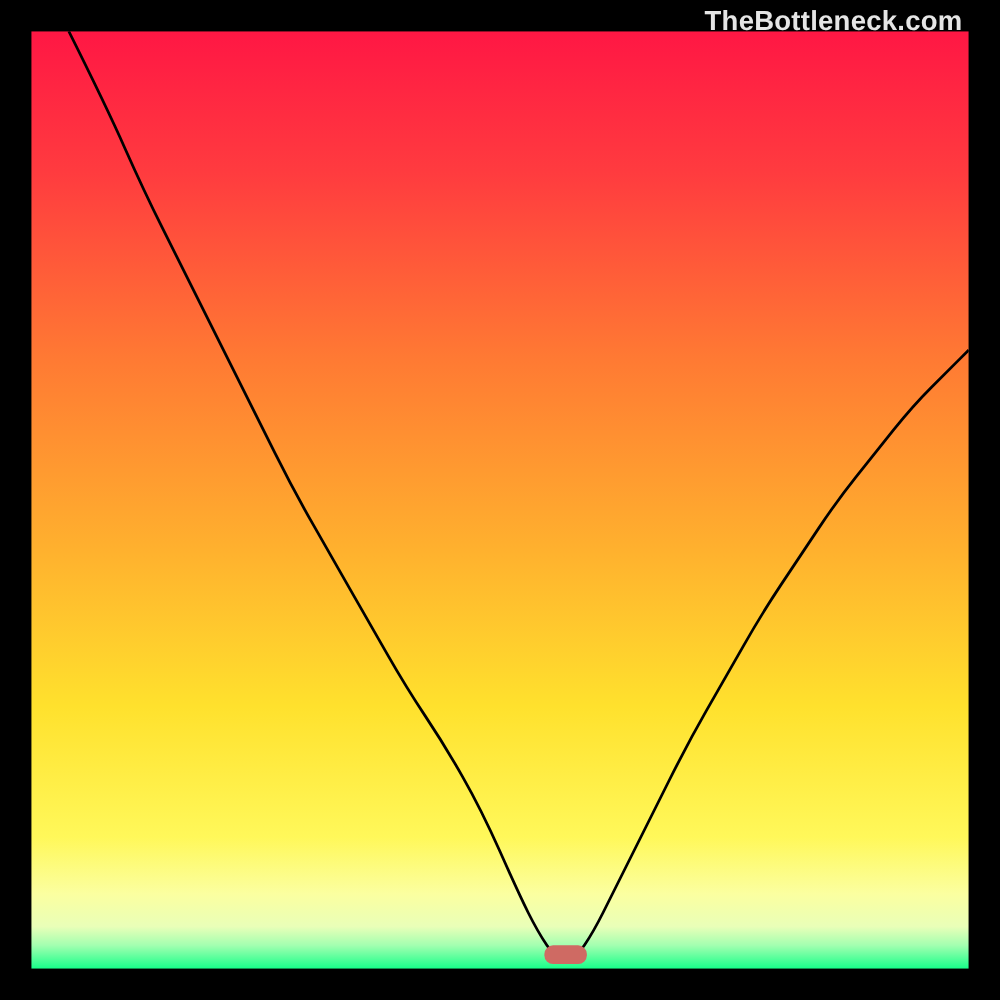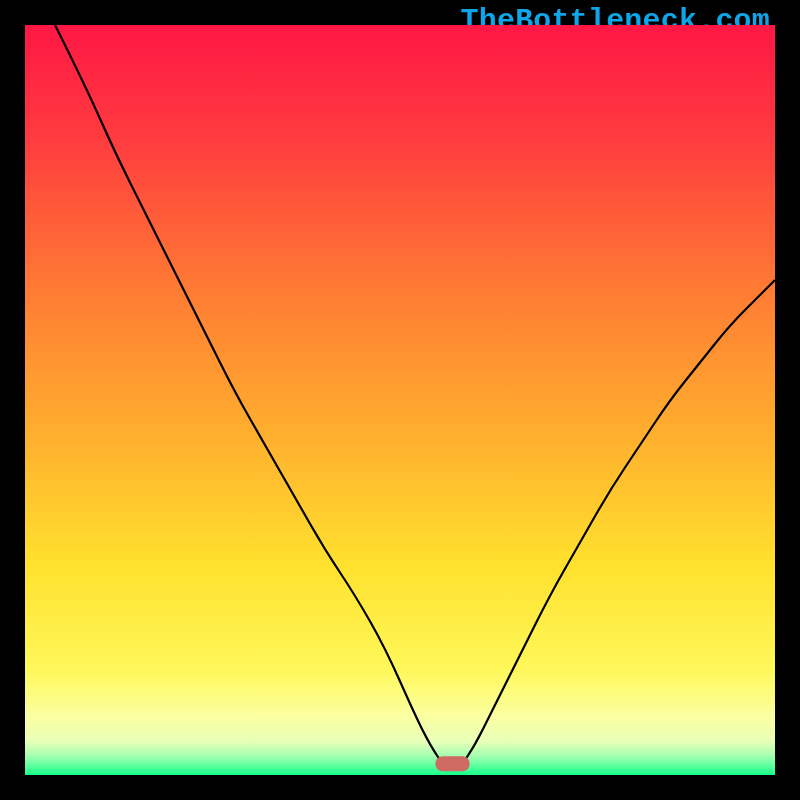--- a/index.html
+++ b/index.html
@@ -16,25 +16,24 @@
     left: 25px;
     top: 25px;
     width: 750px;
     height: 750px;
     background: #000;
   }
   .attribution {
     position: absolute;
     top: 4px;
     right: 30px;
-    color: #0ea5e9;
-    font-size: 30px;
+    color: #e5e5e5;
+    font-size: 22px;
     font-weight: 600;
     letter-spacing: 0.2px;
-    font-family: Liberation Mono, monospace;
   }
   svg {
     display: block;
   }
 </style>
 </head>
 <body>
 
 <div class="attribution">TheBottleneck.com</div>
 

